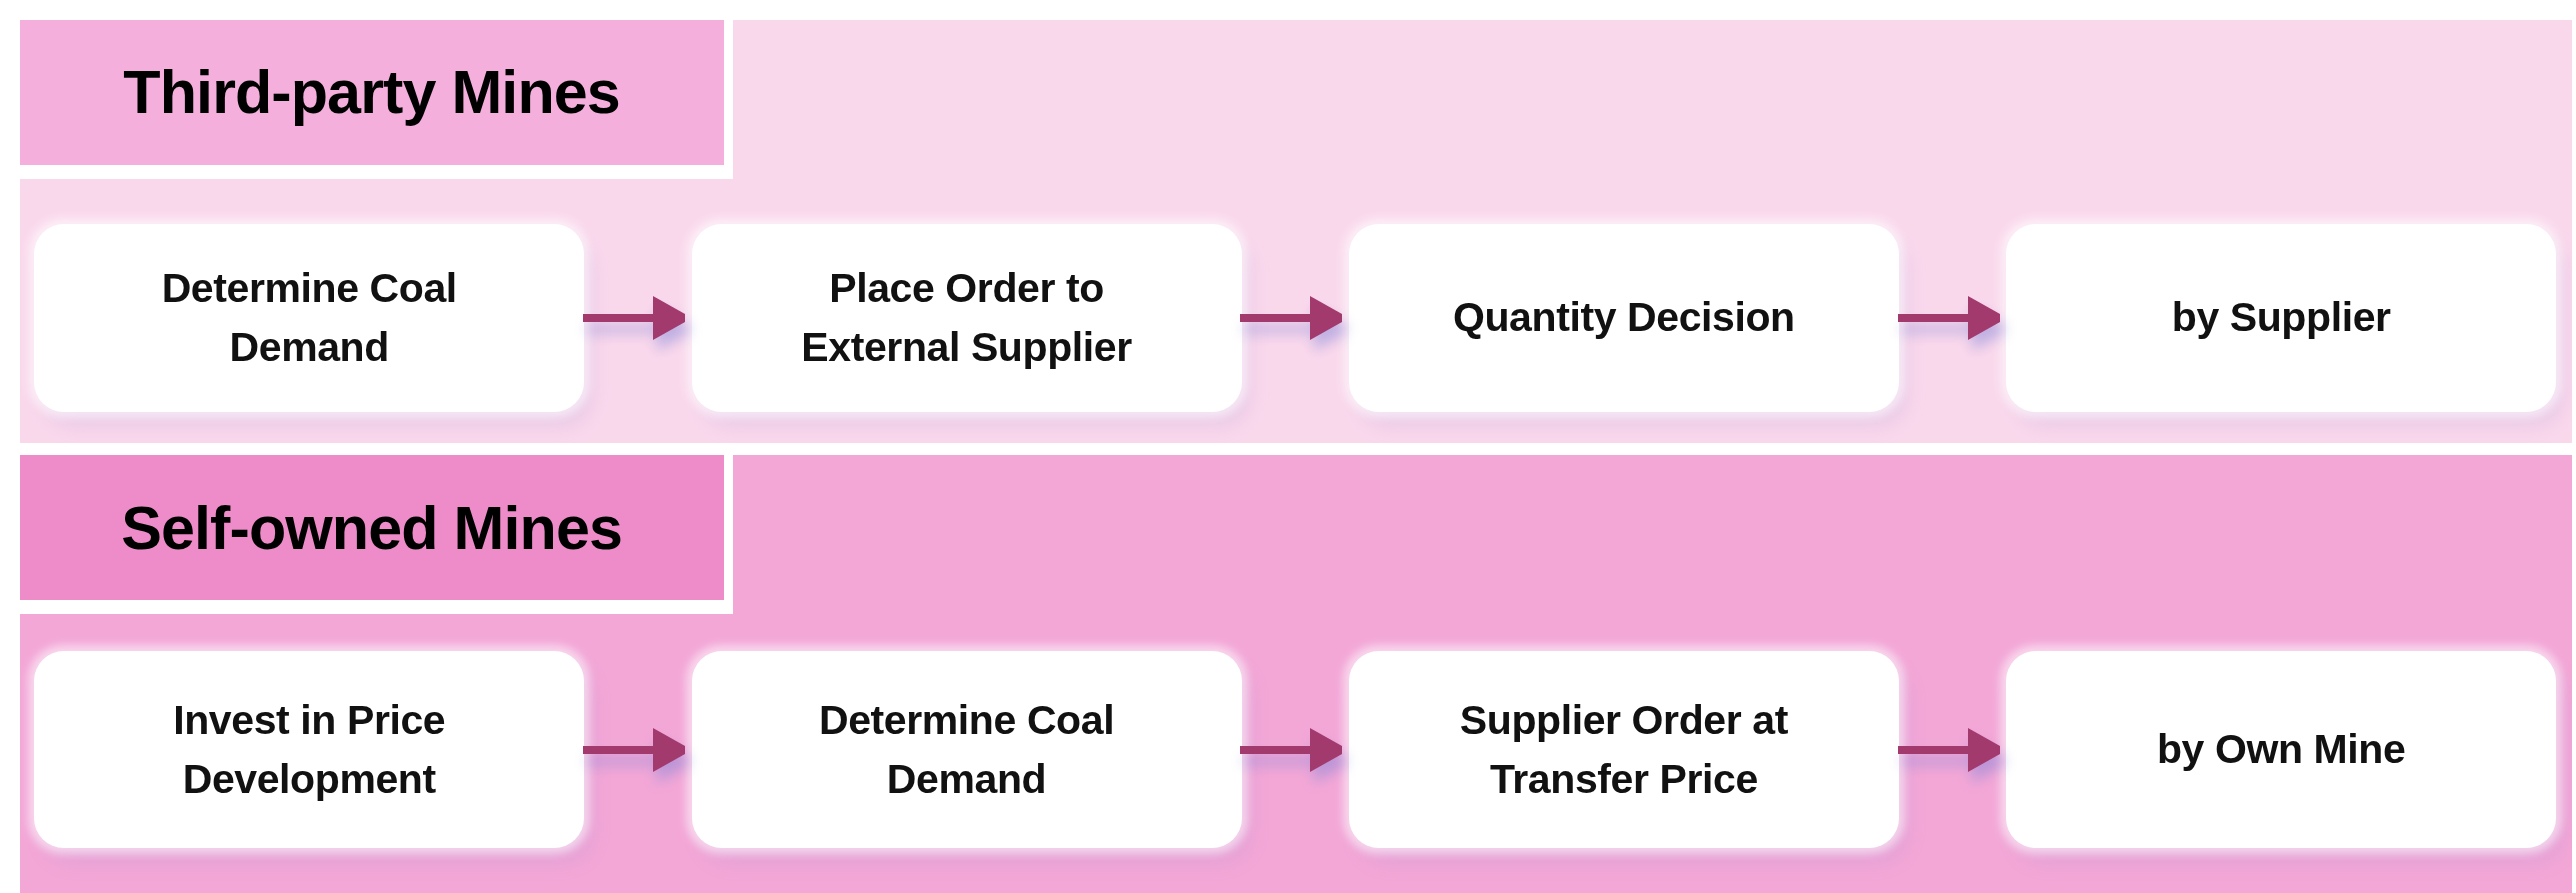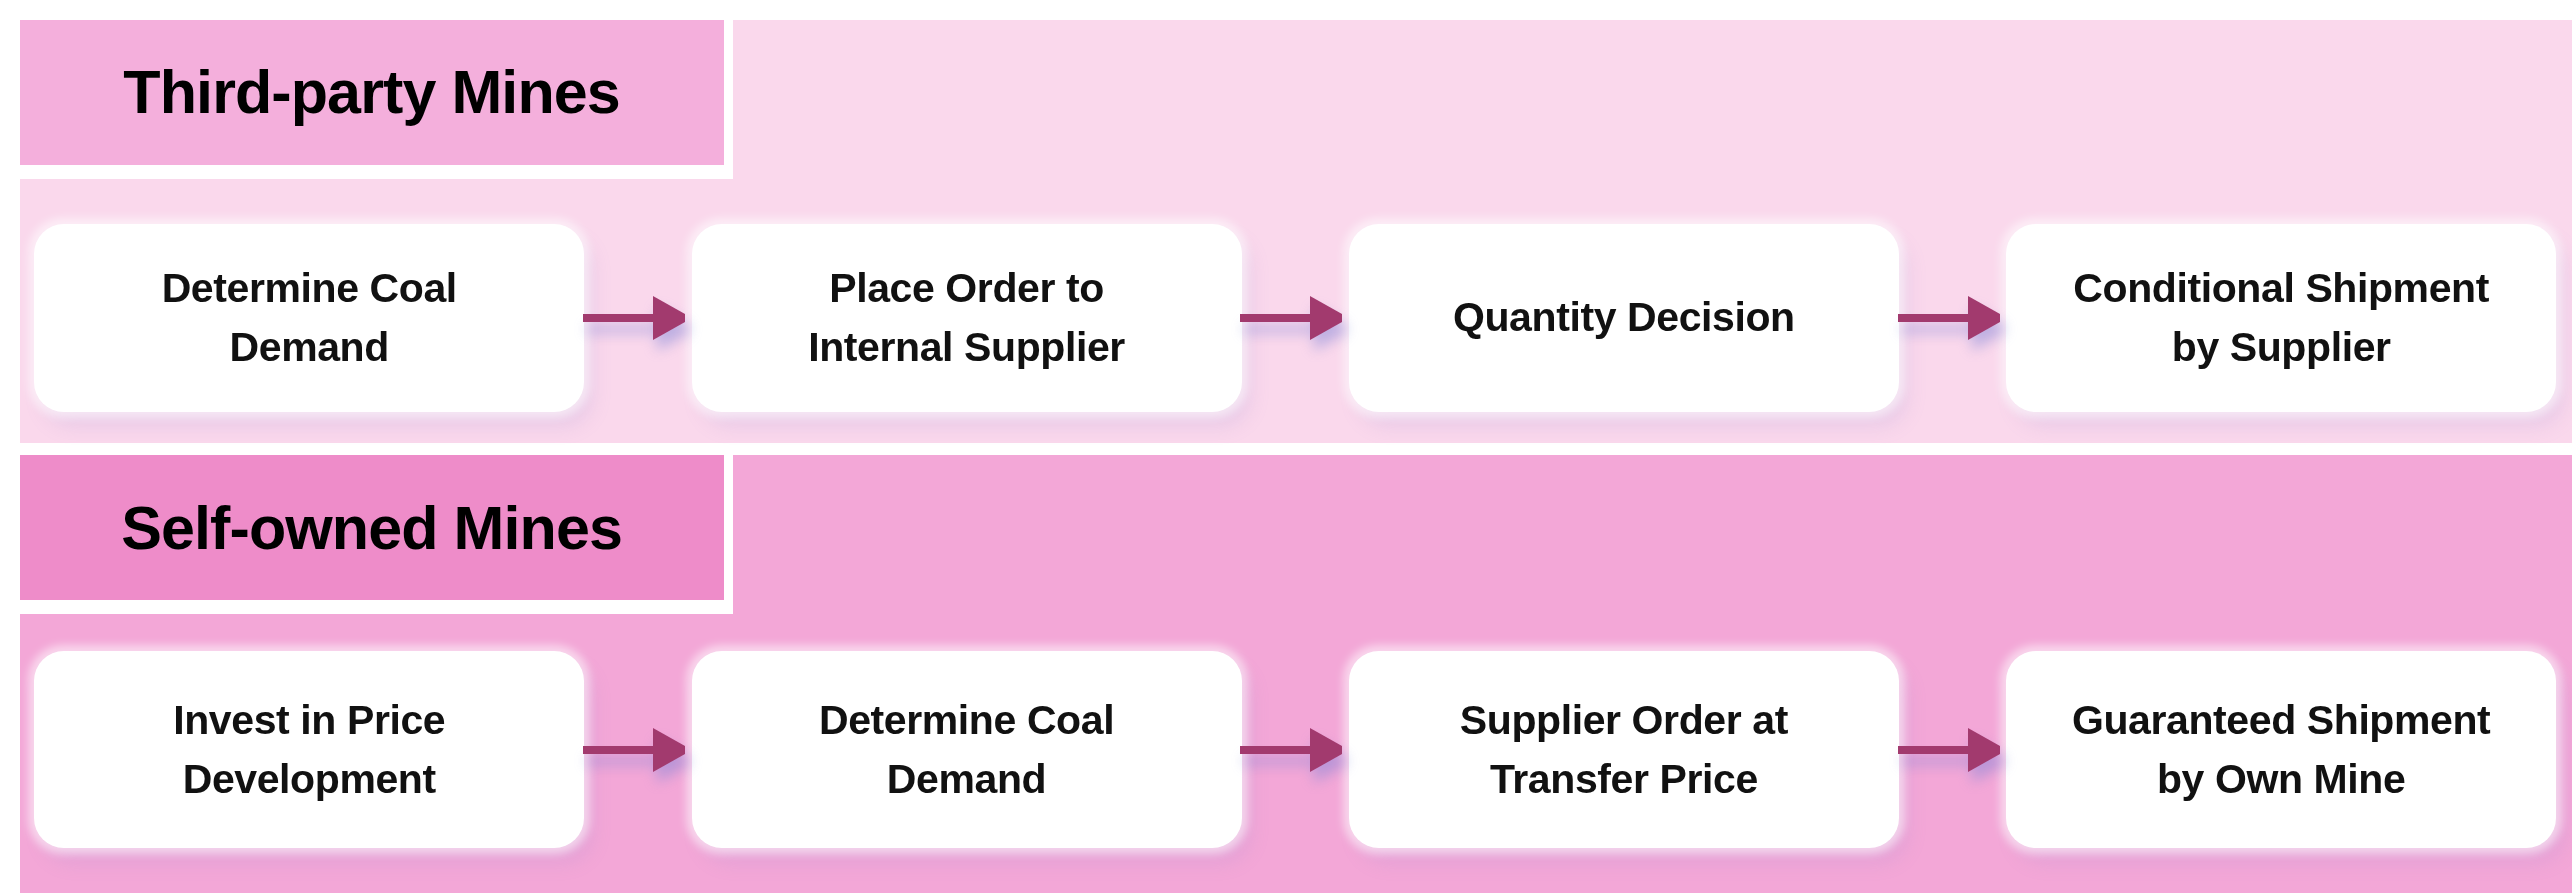--- a/index.html
+++ b/index.html
@@ -88,39 +88,38 @@
         <span class="step-line">Demand</span>
       </div>
 
       <div class="arrow">
         <span class="arrow-shaft"></span>
         <span class="arrow-head"></span>
       </div>
 
       <div class="step">
         <span class="step-line">Place Order to</span>
-        <span class="step-line">Internal Supplier</span>
+        <span class="step-line">External Supplier</span>
       </div>
 
       <div class="arrow">
         <span class="arrow-shaft"></span>
         <span class="arrow-head"></span>
       </div>
 
       <div class="step">
         <span class="step-line">Quantity Decision</span>
       </div>
 
       <div class="arrow">
         <span class="arrow-shaft"></span>
         <span class="arrow-head"></span>
       </div>
 
       <div class="step">
-        <span class="step-line">Conditional Shipment</span>
         <span class="step-line">by Supplier</span>
       </div>
 
     </div>
   </section>
 
   <section class="band band--medium">
     <div class="lane-header lane-header--medium">
       <span class="lane-title">Self-owned Mines</span>
     </div>
@@ -150,21 +149,20 @@
         <span class="step-line">Supplier Order at</span>
         <span class="step-line">Transfer Price</span>
       </div>
 
       <div class="arrow">
         <span class="arrow-shaft"></span>
         <span class="arrow-head"></span>
       </div>
 
       <div class="step">
-        <span class="step-line">Guaranteed Shipment</span>
         <span class="step-line">by Own Mine</span>
       </div>
 
     </div>
   </section>
 
 </div>
 
 
 </body></html>

